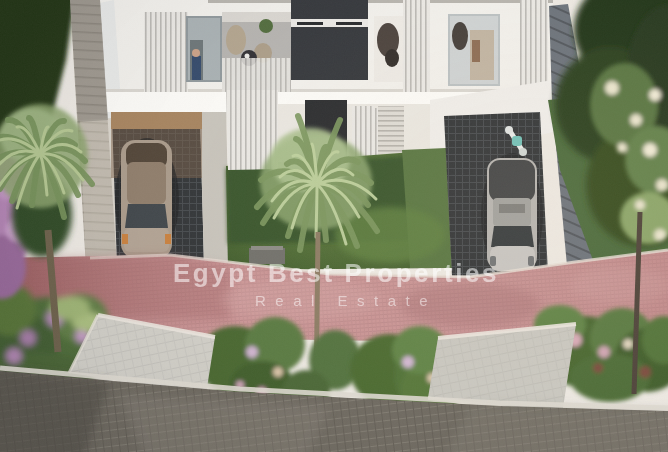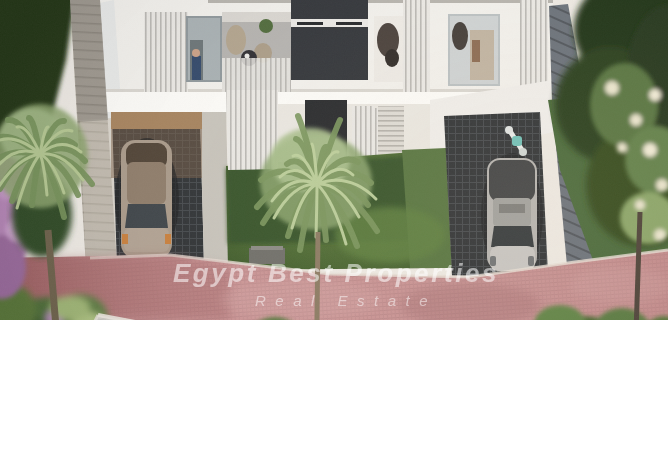--- a/index.html
+++ b/index.html
@@ -1,16 +1,16 @@
 <!DOCTYPE html>
 <html><head>
 <meta charset="utf-8">
 <style>
   html,body{margin:0;padding:0;background:#fff;}
-  .wrap{width:668px;height:320px;overflow:hidden;position:relative;font-family:"Liberation Sans", sans-serif;font-style:italic;}
+  .wrap{width:668px;height:452px;overflow:hidden;position:relative;font-family:"Liberation Sans", sans-serif;}
 </style>
 </head>
 <body>
 <div class="wrap">
 <svg width="668" height="452" viewBox="0 0 668 452">
 <defs>
   <filter id="blur2">
           <feGaussianBlur stdDeviation="2"></feGaussianBlur>
         </filter>
   <filter id="blur3">

